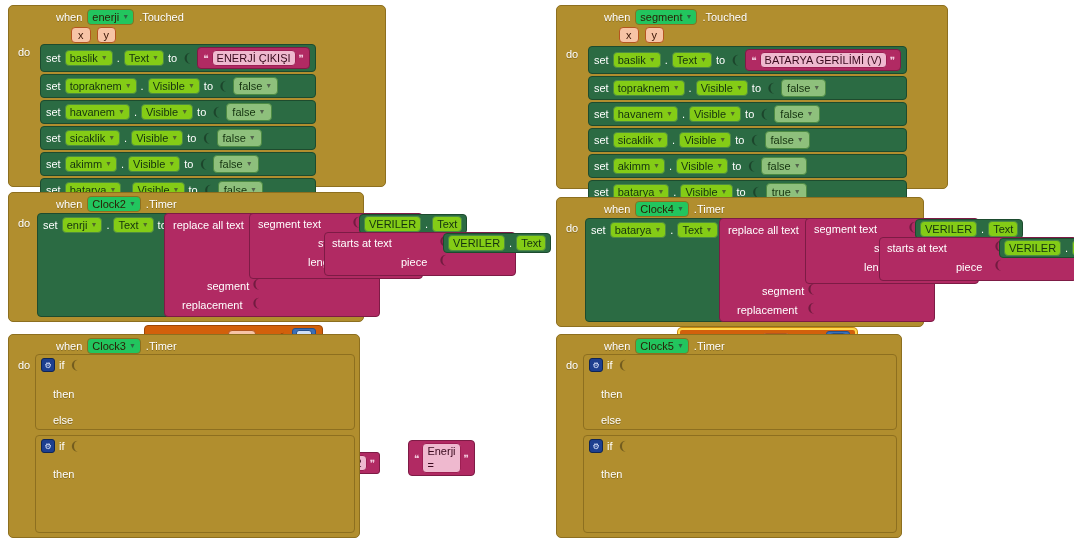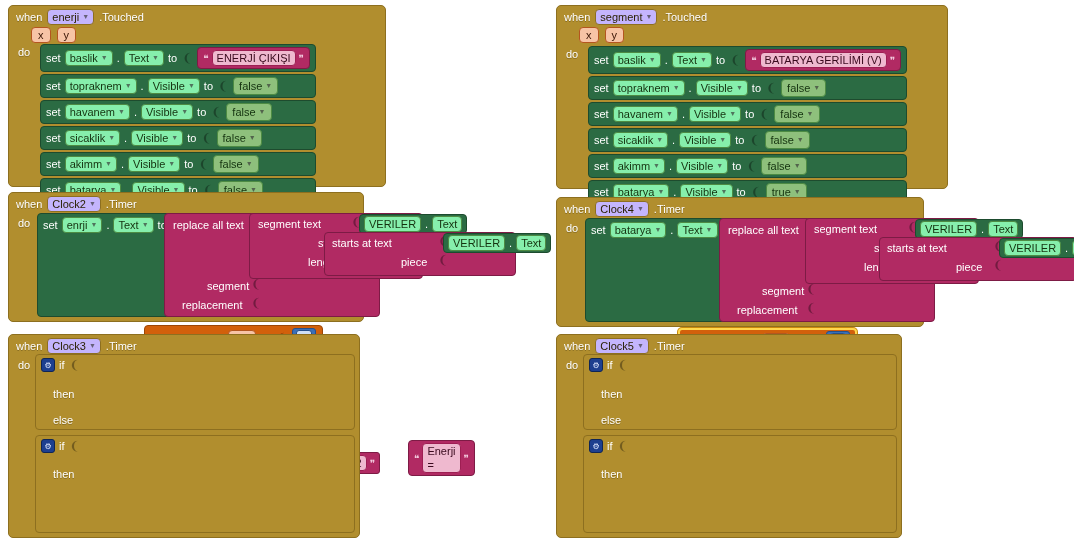--- a/index.html
+++ b/index.html
@@ -1,35 +1,35 @@
 <!DOCTYPE html>
 <html><head>
 <meta charset="utf-8">
 <style>
   html,body{margin:0;padding:0;background:#fff;}
   body{width:1074px;height:538px;position:relative;overflow:hidden;
        font-family:"Liberation Sans", sans-serif;font-size:11px;color:#fff;}
   .canvas{position:absolute;left:0;top:0;width:1074px;height:538px;}
 
   
-  .blk{position:absolute;box-sizing:border-box;border-radius:4px;}
+  .blk{position:absolute;box-sizing:border-box;border-radius:4px;padding-left:40px;}
   .evt{background:#b18e2e;border:1px solid #8d6f1f;border-radius:5px;}
   .row{display:flex;align-items:center;gap:4px;white-space:nowrap;}
 
   .hdr{display:flex;align-items:center;gap:5px;padding:3px 7px 2px 7px;font-size:11px;}
   .kw{color:#fff;text-shadow:0 1px 0 rgba(0,0,0,.25);}
 
   
   .fld{display:inline-flex;align-items:center;gap:3px;background:#f3efdc;color:#222;
        border:1px solid #00000033;border-radius:4px;padding:0px 4px;font-size:11px;line-height:14px;}
-  .fld.green{background:#86efac;border-color:#4d8b43;color:#14320f;}
+  .fld.green{background:#84cc16;border-color:#4d8b43;color:#14320f;}
   .fld.ltgreen{background:#cfe9c6;border-color:#4d8b43;color:#14320f;}
   .fld.pink{background:#efb9cf;border-color:#9e1e53;color:#3a0a1e;}
   .fld.orangeish{background:#f7c4a6;border-color:#b4561f;color:#3a1505;}
-  .fld.tan{background:#c4b5fd;border-color:#8d6f1f;color:#2b2206;}
+  .fld.tan{background:#22c55e;border-color:#8d6f1f;color:#2b2206;}
   .caret{font-size:7px;opacity:.65;color:#333;}
 
   
   .setter{background:#2b6b43;border:1px solid #1d4b2e;border-radius:4px;
           padding:2px 5px;display:inline-flex;align-items:center;gap:4px;}
   .initblk{background:#d2600b;border:1px solid #9b4606;border-radius:4px;
           padding:2px 6px;display:inline-flex;align-items:center;gap:5px;}
   .initblk.sel{border:2px solid #ffd84d;padding:1px 5px;box-shadow:0 0 0 1px #c9890b;}
   
   .txtblk{background:#b12a63;border:1px solid #7d1b45;border-radius:4px;

